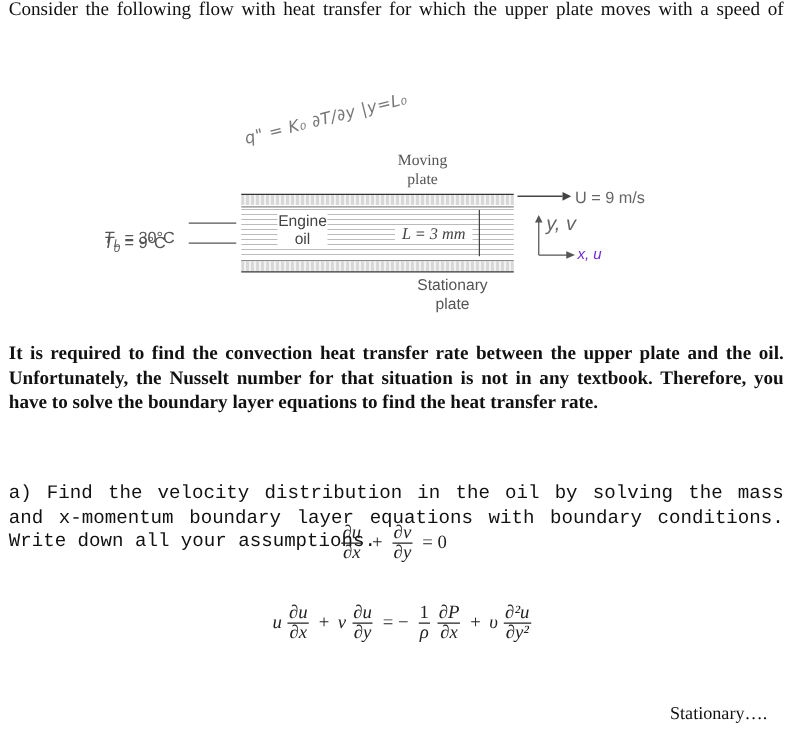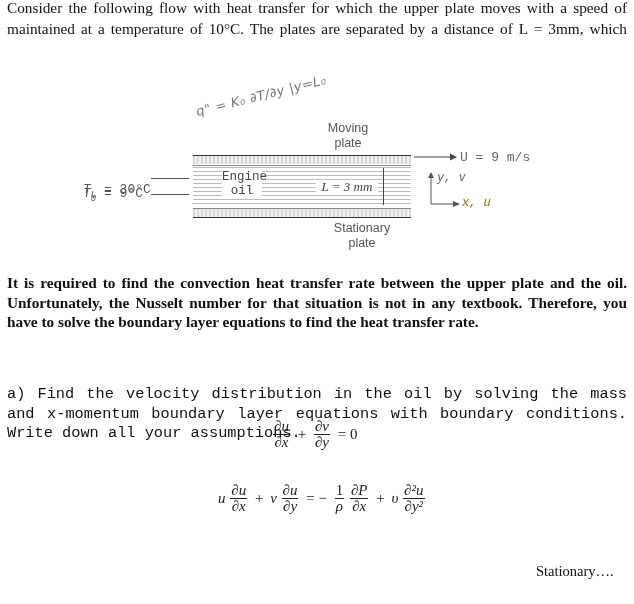--- a/index.html
+++ b/index.html
@@ -12,45 +12,44 @@
   .hand { position:absolute; left:198px; top:104px; font-family:"DejaVu Sans", sans-serif;
           font-size:13px; color:#777; transform:rotate(-14deg); transform-origin:left bottom;
           font-style:italic; letter-spacing:0.5px; }
   .diag-label { position:absolute; font-family:"Liberation Sans", "DejaVu Sans", sans-serif;
                 font-size:12.5px; color:#555; text-align:center; line-height:15px; }
   .plate { position:absolute; left:193px; width:218px; height:8px;
            background: repeating-linear-gradient(90deg,#d8d8d8 0 2px,#f2f2f2 2px 4px); }
   .plate-line { position:absolute; left:193px; width:218px; height:1px; background:#333; }
   .oil { position:absolute; left:193px; top:167px; width:218px; height:40px;
          background: repeating-linear-gradient(0deg, #fff 0 3px, #bbb 3px 4px); }
-  .oil-label { position:absolute; background:#fff; font-family:Liberation Mono, monospace;
+  .oil-label { position:absolute; background:#fff; font-family:Liberation Sans, sans-serif;
                font-size:12.5px; color:#444; line-height:14px; text-align:center; }
-  .temp { position:absolute; font-family:Liberation Mono, monospace; font-size:13px; color:#555; }
+  .temp { position:absolute; font-family:Liberation Sans, sans-serif; font-size:13px; color:#555; }
   .temp i { font-style:italic; }
   .lead { position:absolute; height:1px; background:#555; }
   .eq { position:absolute; font-family:"Liberation Serif", serif; font-style:italic; font-size:15px; color:#222; }
   .frac { display:inline-block; vertical-align:middle; text-align:center; margin:0 1px; }
   .frac span { display:block; line-height:15px; padding:0 1px; }
   .frac .num { border-bottom:1px solid #222; }
   .op { font-style:normal; padding:0 3px; vertical-align:middle; }
   .var { vertical-align:middle; }
   .cont { position:absolute; left:536px; top:563px; font-size:14.5px; }
 </style>
 </head>
 <body>
 
 <div class="para" style="top:-2px;">
   <div style="text-align-last:justify">Consider the following flow with heat transfer for which the upper plate moves with a speed of</div>
-  <div style="text-align-last:justify">maintained at a temperature of 10°C.  The plates are separated by a distance of L = 3mm, which</div>
 </div>
 
 <div class="hand">q" = K₀ ∂T/∂y |y=L₀</div>
 
 <div>
-  <div class="diag-label" style="left:318px; top:121px; width:60px;">
+  <div class="diag-label" style="left:308px; top:121px; width:60px;font-family:Liberation Serif, serif;">
     <div>Moving</div>
     <div>plate</div>
   </div>
 
   <div class="plate-line" style="top:155px;"></div>
   <div class="plate" style="top:156px;"></div>
   <div class="plate-line" style="top:165px; background:#888;"></div>
 
   <div class="oil"></div>
   <div class="oil-label" style="left:222px; top:170px; width:40px;">
@@ -83,22 +82,22 @@
     <polygon points="38,1.5 45,5 38,8.5" fill="#444"></polygon>
   </svg>
   <div class="temp" style="left:460px; top:150px; color:#666;">U =  9  m/s</div>
 
   <svg style="position:absolute; left:427px; top:170px;" width="36" height="40">
     <line x1="4" y1="34" x2="4" y2="6" stroke="#555" stroke-width="1"></line>
     <polygon points="1,8 4,2 7,8" fill="#555"></polygon>
     <line x1="4" y1="34" x2="28" y2="34" stroke="#555" stroke-width="1"></line>
     <polygon points="26,31 33,34 26,37" fill="#555"></polygon>
   </svg>
-  <div class="temp" style="left:437px; top:171px; font-style:italic; font-size:12px; color:#666;">y, v</div>
-  <div class="temp" style="left:462px; top:196px; font-style:italic; font-size:12px; color:#a16207;">x, u</div>
+  <div class="temp" style="left:437px; top:171px; font-style:italic; font-size:16px; color:#666;">y, v</div>
+  <div class="temp" style="left:462px; top:196px; font-style:italic; font-size:12px; color:#6d28d9;">x, u</div>
 </div>
 
 <div class="para" style="top:273px; line-height:19.5px;font-weight:bold;">It is required to find the convection heat transfer rate between the upper plate and the oil. Unfortunately, the Nusselt number for that situation is not in any textbook. Therefore, you have to solve the boundary layer equations to find the heat transfer rate.</div>
 
 <div class="para" style="top:385px; line-height:19.5px;font-family:Liberation Mono, monospace;">a) Find the velocity distribution in the oil by solving the mass and x-momentum boundary layer equations with boundary conditions.  Write down all your assumptions.</div>
 
 <div class="eq" style="left:272px; top:419px;">
   <span class="frac"><span class="num">∂u</span><span>∂x</span></span>
   <span class="op">+</span>
   <span class="frac"><span class="num">∂v</span><span>∂y</span></span>

